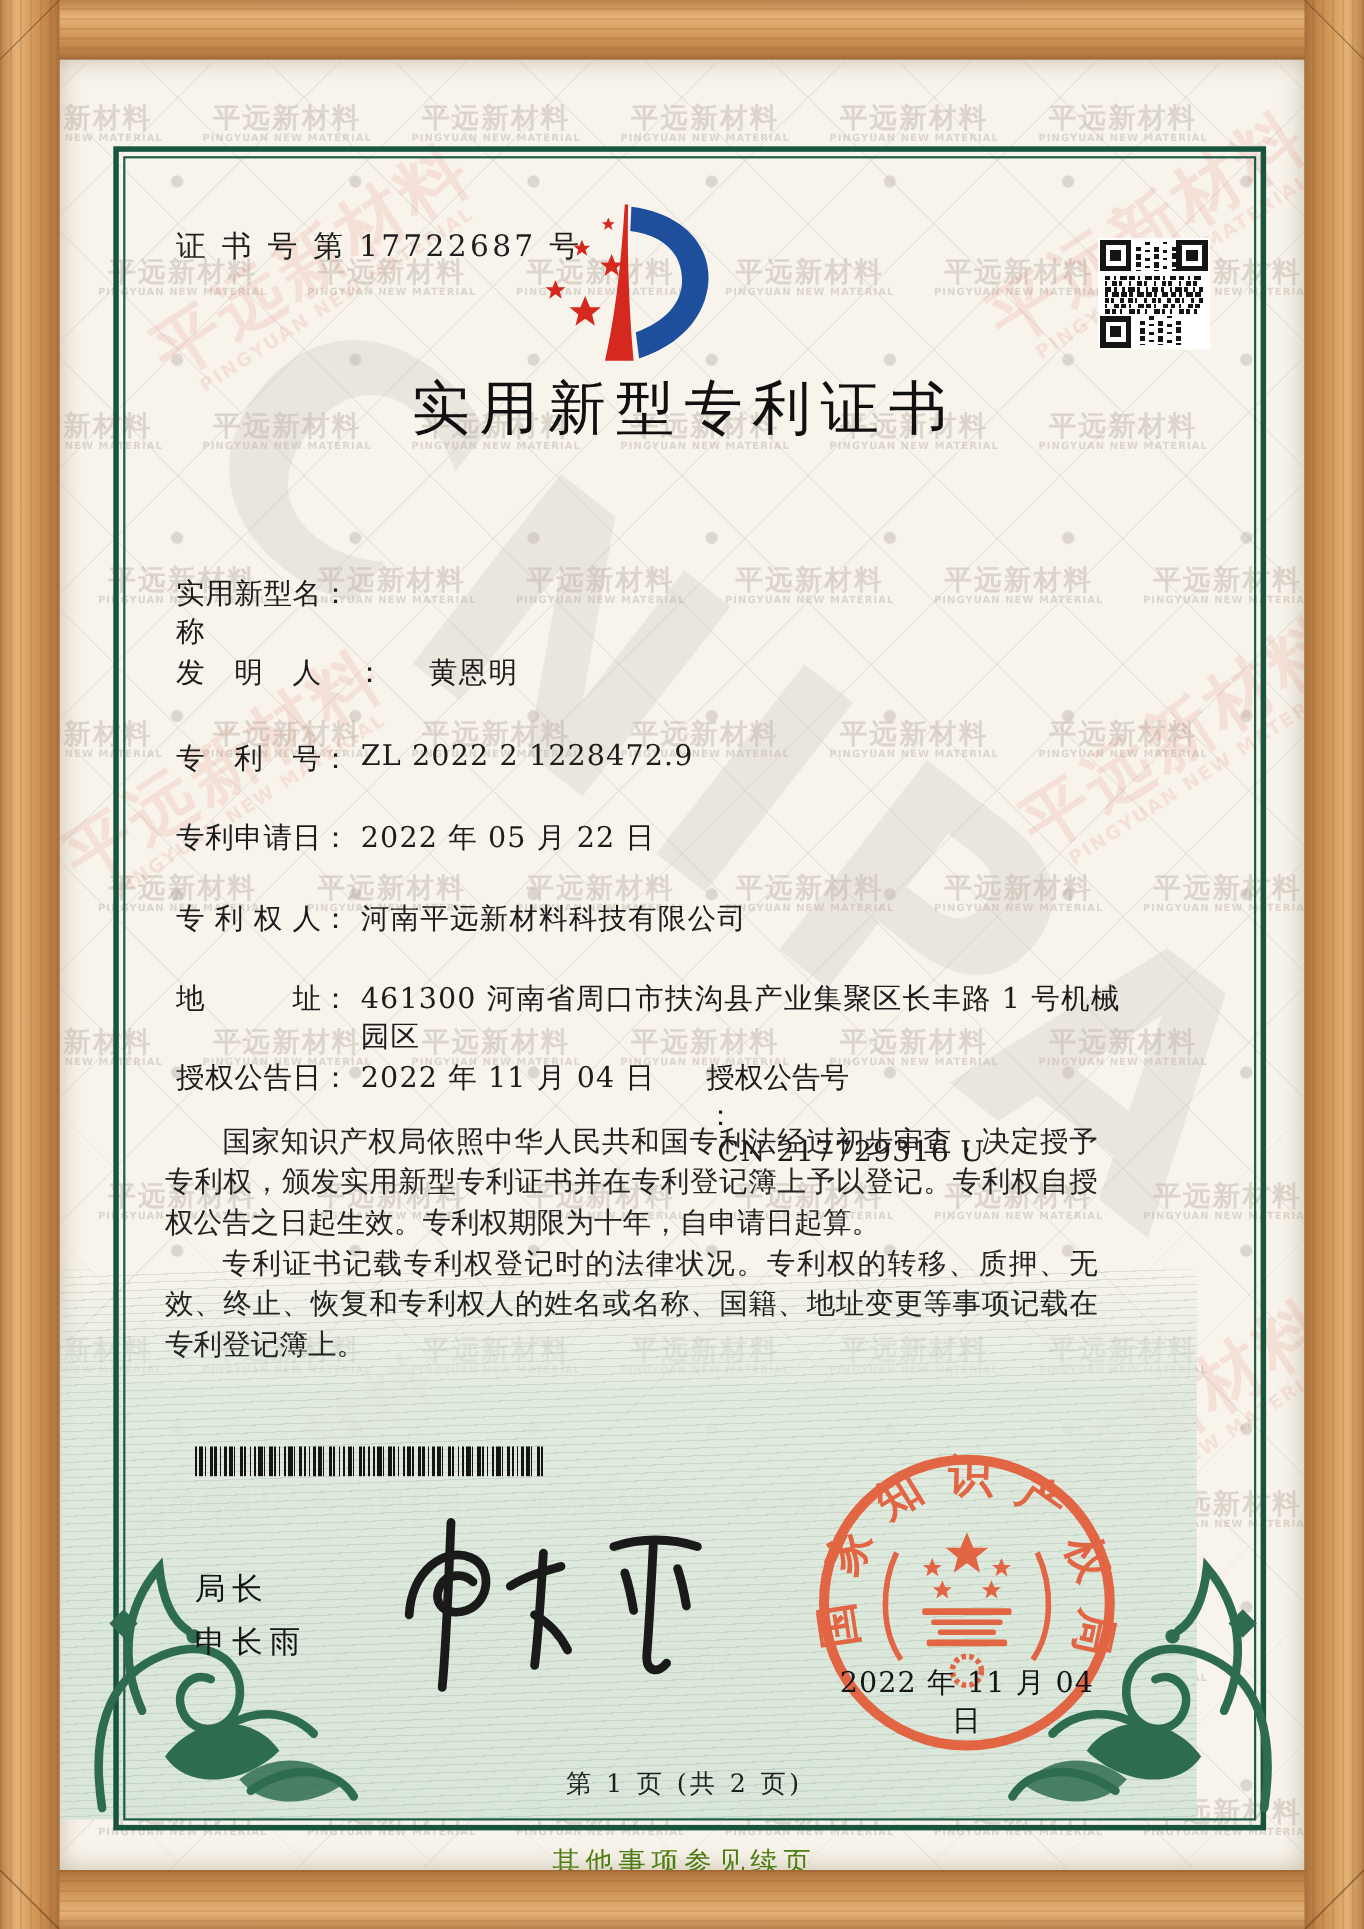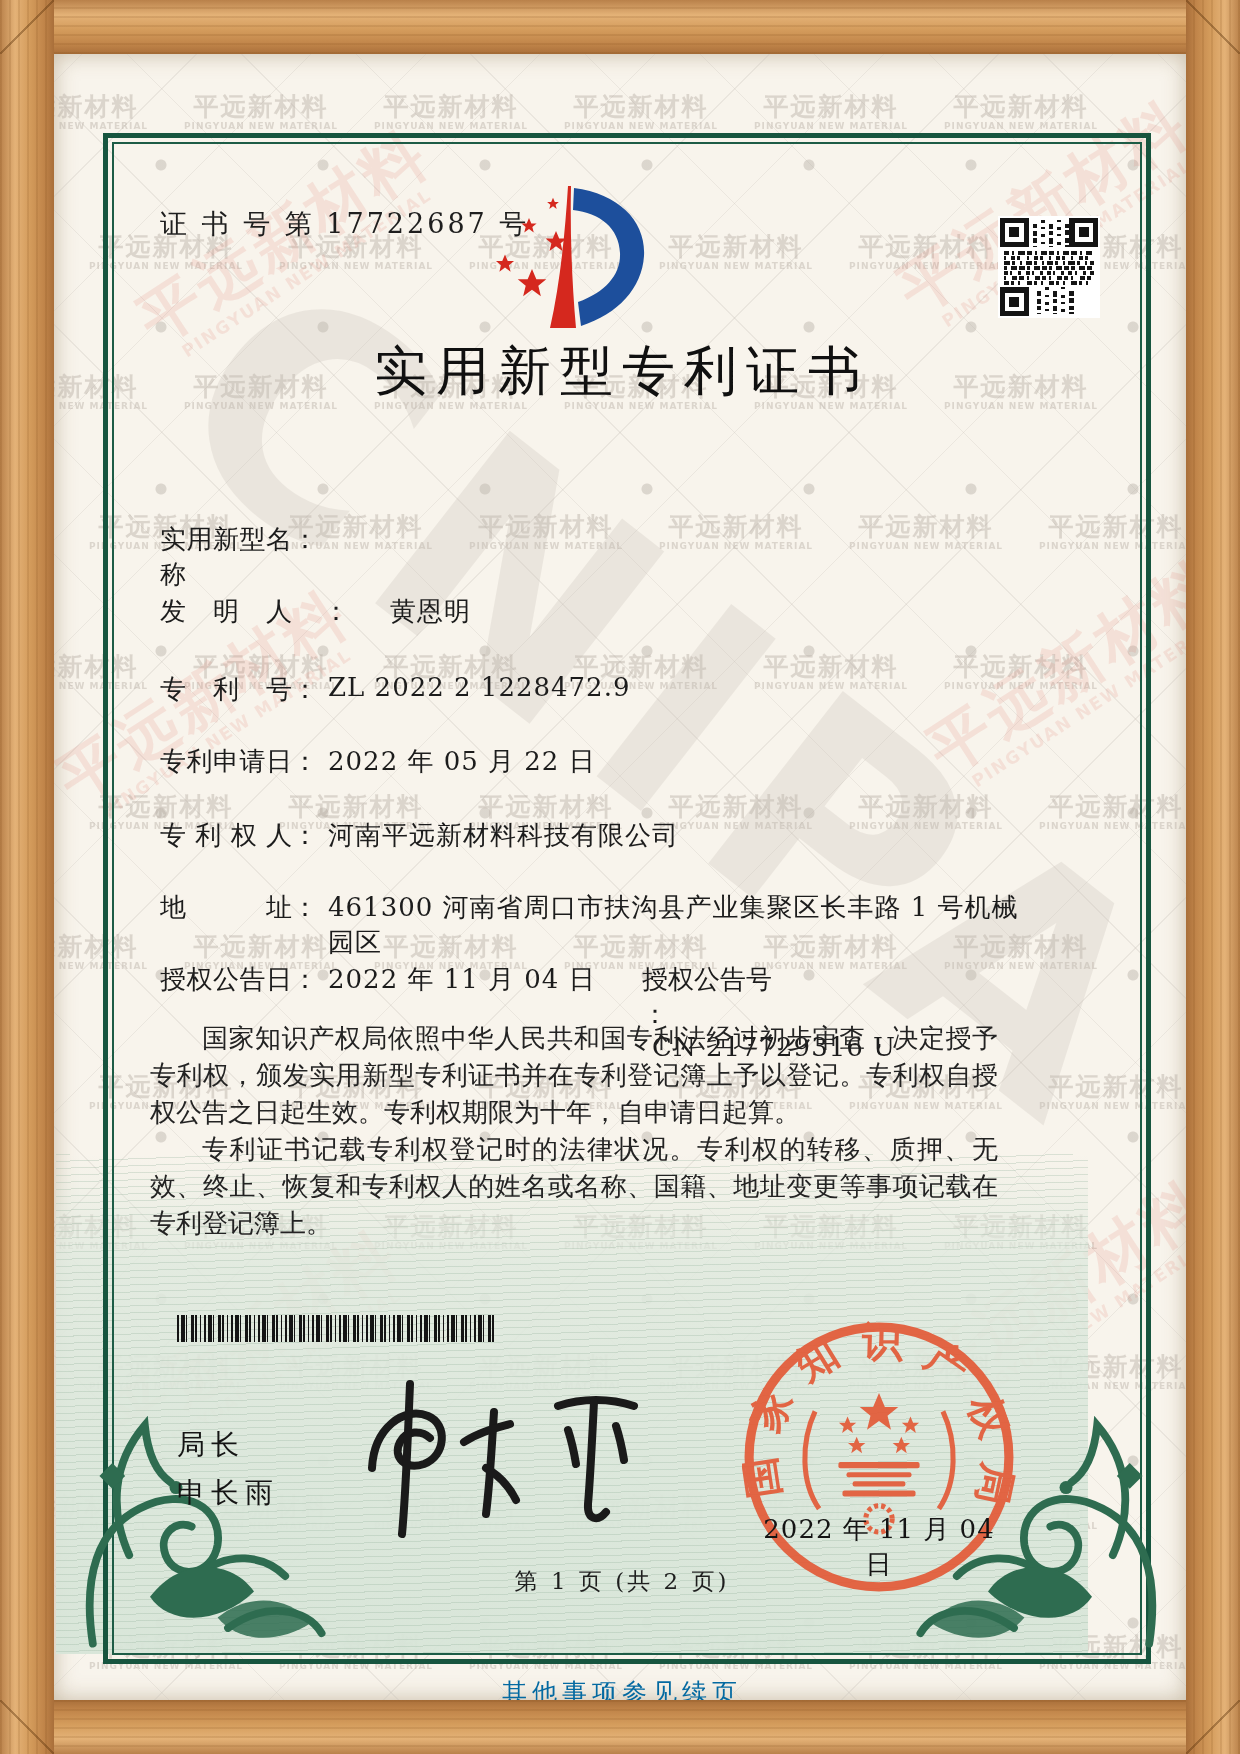--- a/index.html
+++ b/index.html
@@ -100,24 +100,24 @@
       #141414 23px 24px, transparent 24px 27px);}
 
   .signer-title{position:absolute;left:123px;top:1372px;font-size:28px;color:#141414;letter-spacing:6px;}
   .signer-name{position:absolute;left:123px;top:1420px;font-size:28px;color:#141414;letter-spacing:6px;}
   .signature{position:absolute;left:290px;top:1318px;z-index:4;}
 
   .seal{position:absolute;left:688px;top:1266px;z-index:4;opacity:.93;mix-blend-mode:multiply;}
   .seal-date{position:absolute;left:700px;top:1458px;width:250px;text-align:center;z-index:5;
     font-size:26px;color:#141414;letter-spacing:1px;}
 
-  .page-footer{position:absolute;left:49px;top:1512px;width:1038px;text-align:center;
+  .page-footer{position:absolute;left:49px;top:1552px;width:1038px;text-align:center;
     font-size:23px;letter-spacing:3px;color:#1e1e1e;}
   .continuation{position:absolute;left:49px;top:1622px;width:1038px;text-align:center;
-    font-size:25px;letter-spacing:5px;color:#0369a1;}
+    font-size:25px;letter-spacing:5px;color:#4d7c0f;}
 </style>
 </head>
 <body>
 
 <div class="page">
 
   <div class="paper">
     <div class="lattice"></div>
     <div id="wm-layer">
         <div class="wm-tile" style="left: -60px; top: 40px;">

